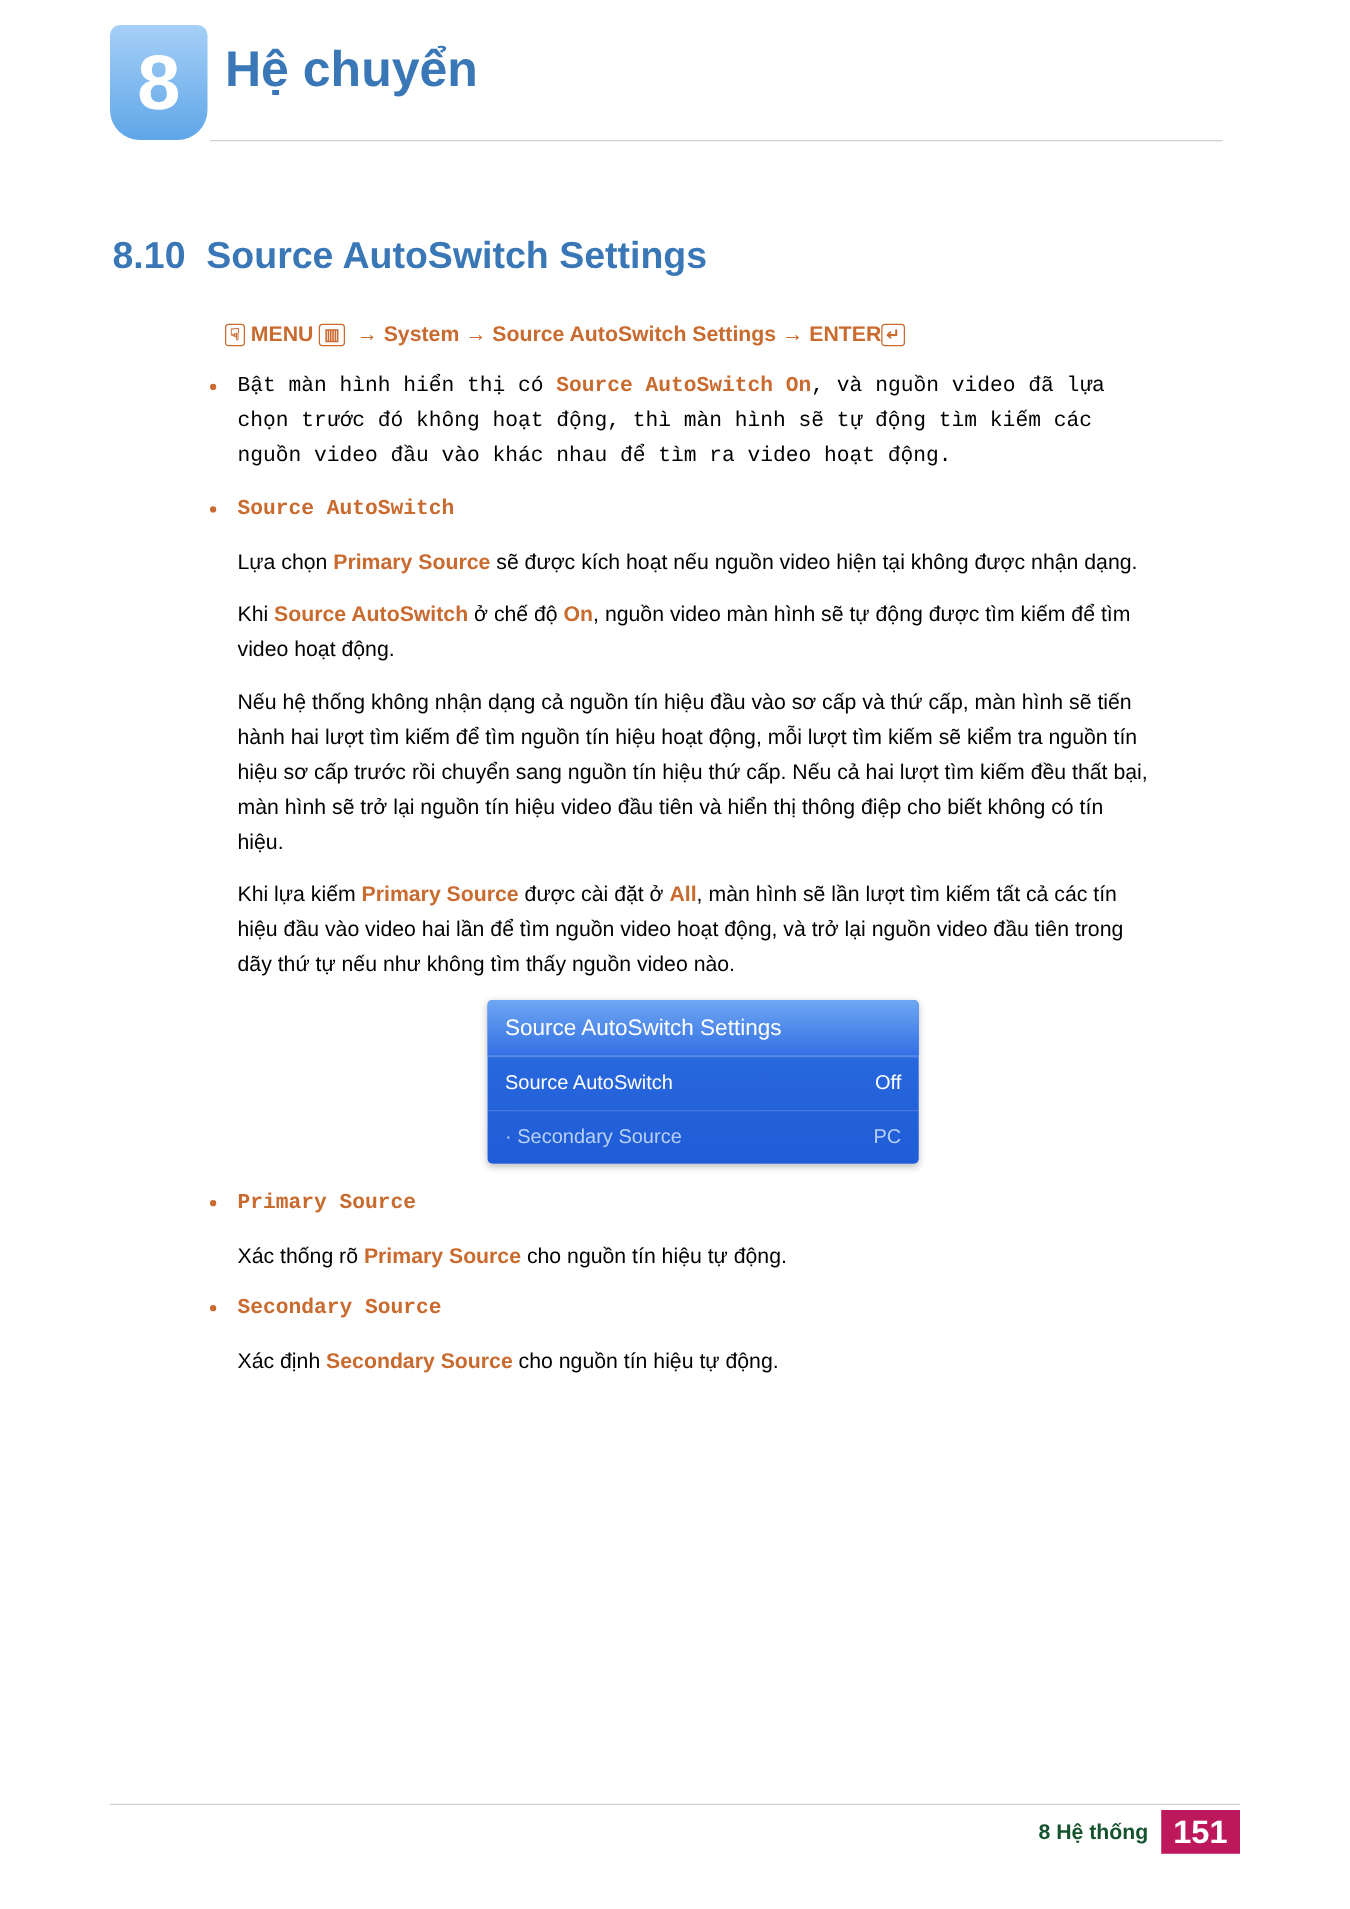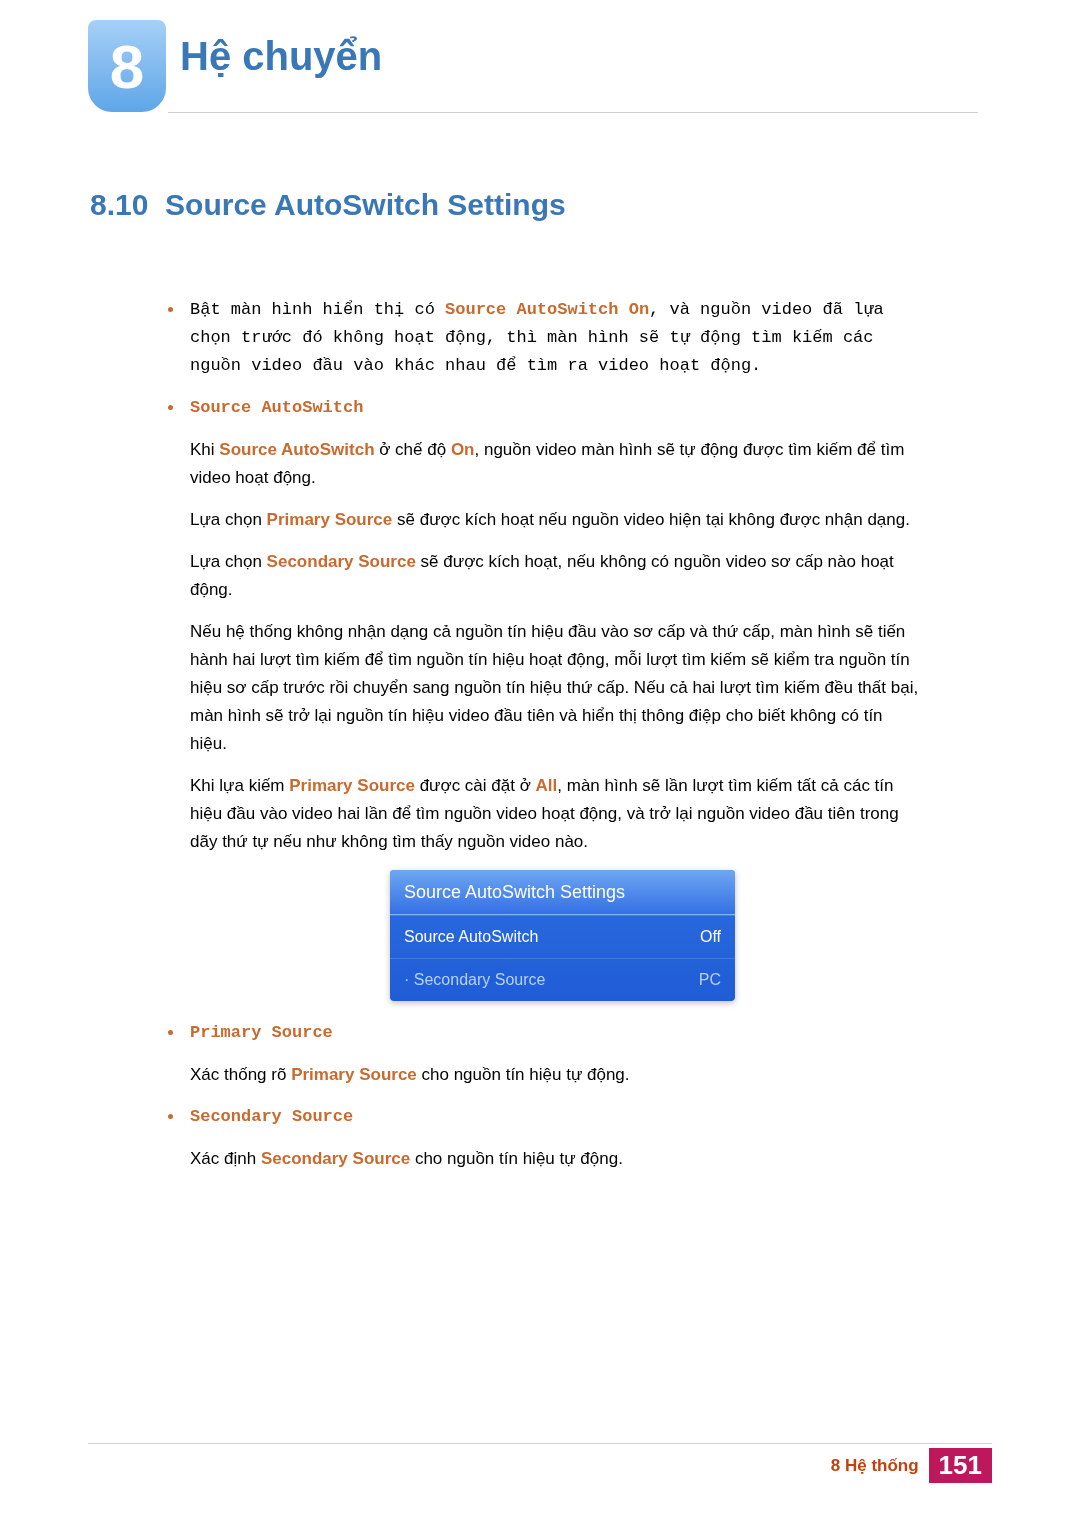--- a/index.html
+++ b/index.html
@@ -158,21 +158,21 @@
     bottom: 48px;
     right: 88px;
     height: 36px;
     border-top: 1px solid #d0d0d0;
     display: flex;
     justify-content: flex-end;
     align-items: center;
     padding-top: 8px;
   }
   .footer-chapter {
-    color: #c2410c;
+    color: #14532d;
     font-weight: bold;
     font-size: 17px;
     margin-right: 10px;
   }
   .page-number {
     background: #be185d;
     color: #fff;
     font-weight: bold;
     font-size: 26px;
     padding: 2px 10px;
@@ -186,39 +186,47 @@
   <div class="tab">
     <span class="tab-number">8</span>
   </div>
   <div class="chapter-title">Hệ chuyển</div>
   <div class="thin-rule"></div>
 
   <div class="section-heading">
     <span>8.10</span>&nbsp;&nbsp;<span>Source AutoSwitch Settings</span>
   </div>
 
+  <div class="nav-path">
+    <span class="icon-box">☟</span>
+    <span>MENU</span>
+    <span class="icon-box">▥</span>
+    &nbsp;<span>→</span>
+    <span>System</span>
+    <span>→</span>
+    <span>Source AutoSwitch Settings</span>
+    <span>→</span>
+    <span>ENTER</span><span class="icon-box">↵</span>
+  </div>
 
   <div class="body">
 
     <div class="bullet">
       <span>Bật màn hình hiển thị có </span><span class="orange-inline">Source AutoSwitch On</span><span>, và nguồn video đã lựa chọn trước đó không hoạt động, thì màn hình sẽ tự động tìm kiếm các nguồn video đầu vào khác nhau để tìm ra video hoạt động.</span>
     </div>
 
     <div class="bullet">
       <span class="sub-heading">Source AutoSwitch</span>
     </div>
     <div class="sub-body">
       <p>
+        <span>Lựa chọn </span><span class="orange-inline">Primary Source</span><span> sẽ được kích hoạt nếu nguồn video hiện tại không được nhận dạng.</span>
+      </p>
+      <p>
         <span>Khi </span><span class="orange-inline">Source AutoSwitch</span><span> ở chế độ </span><span class="orange-inline">On</span><span>, nguồn video màn hình sẽ tự động được tìm kiếm để tìm video hoạt động.</span>
-      </p>
-      <p>
-        <span>Lựa chọn </span><span class="orange-inline">Primary Source</span><span> sẽ được kích hoạt nếu nguồn video hiện tại không được nhận dạng.</span>
-      </p>
-      <p>
-        <span>Lựa chọn </span><span class="orange-inline">Secondary Source</span><span> sẽ được kích hoạt, nếu không có nguồn video sơ cấp nào hoạt động.</span>
       </p>
       <p>Nếu hệ thống không nhận dạng cả nguồn tín hiệu đầu vào sơ cấp và thứ cấp, màn hình sẽ tiến hành hai lượt tìm kiếm để tìm nguồn tín hiệu hoạt động, mỗi lượt tìm kiếm sẽ kiểm tra nguồn tín hiệu sơ cấp trước rồi chuyển sang nguồn tín hiệu thứ cấp. Nếu cả hai lượt tìm kiếm đều thất bại, màn hình sẽ trở lại nguồn tín hiệu video đầu tiên và hiển thị thông điệp cho biết không có tín hiệu.</p>
       <p>
         <span>Khi lựa kiếm </span><span class="orange-inline">Primary Source</span><span> được cài đặt ở </span><span class="orange-inline">All</span><span>, màn hình sẽ lần lượt tìm kiếm tất cả các tín hiệu đầu vào video hai lần để tìm nguồn video hoạt động, và trở lại nguồn video đầu tiên trong dãy thứ tự nếu như không tìm thấy nguồn video nào.</span>
       </p>
 
       <div class="settings-panel">
         <div class="panel-title">Source AutoSwitch Settings</div>
         <div class="panel-row">
           <span>Source AutoSwitch</span>

